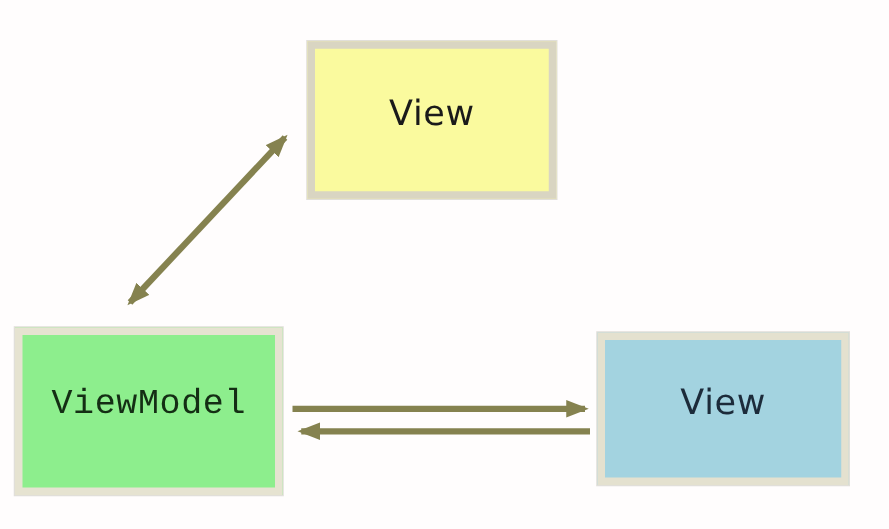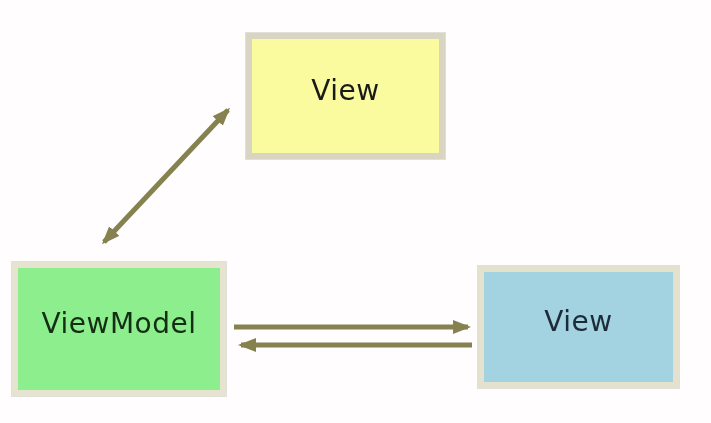--- a/index.html
+++ b/index.html
@@ -54,21 +54,21 @@
     </defs>
     <line stroke-width="5" marker-start="url(#headrev)" marker-end="url(#head)" x1="104" y1="242" x2="228" y2="110" stroke="#85824F"></line>
     <line stroke-width="5" marker-end="url(#head)" x1="234" y1="327" x2="468" y2="327" stroke="#85824F"></line>
     <line stroke-width="5" marker-end="url(#head)" x1="472" y1="345" x2="241" y2="345" stroke="#85824F"></line>
   </svg>
 
   <div class="node" style="left: 246px; top: 33px; width: 199px; height: 126px; background: rgb(250, 250, 158); border-color: rgb(217, 213, 194); color: rgb(26, 26, 26);">
     <span>View</span>
   </div>
 
-  <div class="node" style="left: 12px; top: 262px; width: 214px; height: 134px; background: rgb(141, 238, 141); border-color: rgb(230, 227, 209); color: rgb(20, 46, 20);">
+  <div class="node" style="left: 12px; top: 262px; width: 214px; height: 134px; background: rgb(141, 238, 141); border-color: rgb(230, 227, 209); color: rgb(20, 46, 20); font-family: Liberation Mono, monospace;">
     <span>ViewModel</span>
   </div>
 
   <div class="node" style="left: 478px; top: 266px; width: 201px; height: 122px; background: rgb(163, 211, 224); border-color: rgb(228, 225, 207); color: rgb(28, 43, 58);">
     <span>View</span>
   </div>
 
 </div>
 
 </body></html>

